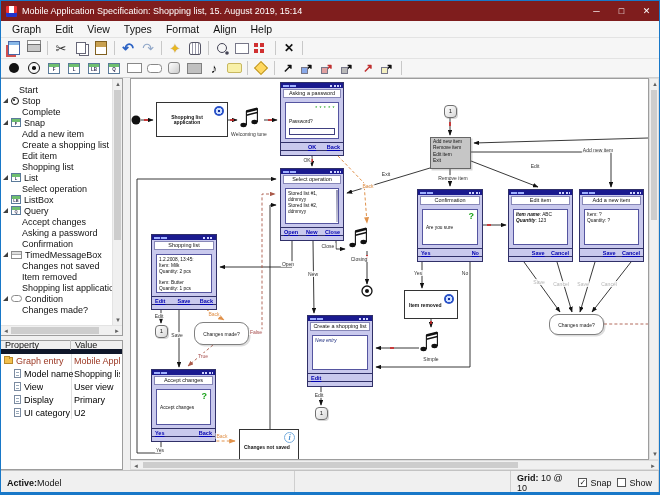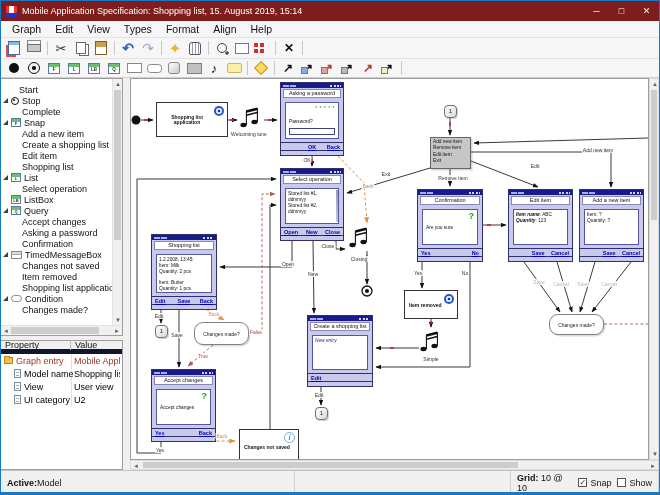--- a/index.html
+++ b/index.html
@@ -330,20 +330,25 @@
           </div>
           <div class="prow">
             <span class="pi-doc"></span>
             <span class="nm">Model name</span>
             <span class="val">Shopping list</span>
           </div>
           <div class="prow">
             <span class="pi-doc"></span>
             <span class="nm">View</span>
             <span class="val">User view</span>
+          </div>
+          <div class="prow">
+            <span class="pi-doc"></span>
+            <span class="nm">Display</span>
+            <span class="val">Primary</span>
           </div>
           <div class="prow">
             <span class="pi-doc"></span>
             <span class="nm">UI category</span>
             <span class="val">U2</span>
           </div>
         </div>
     </div>
 
     <div class="canvas">

